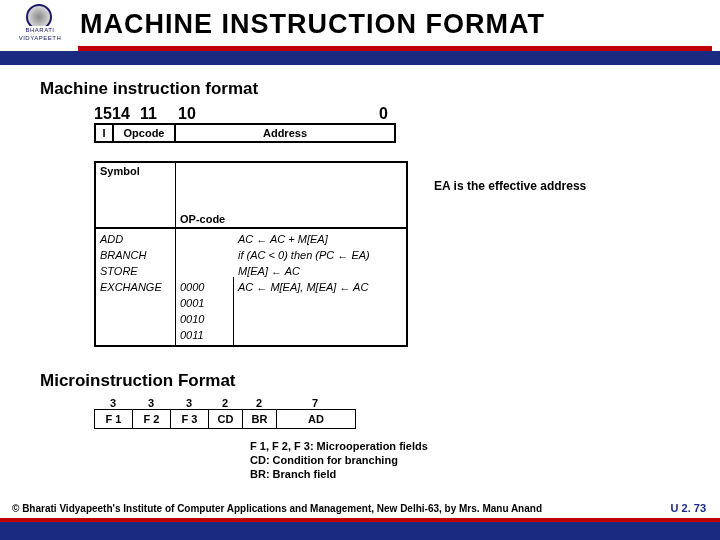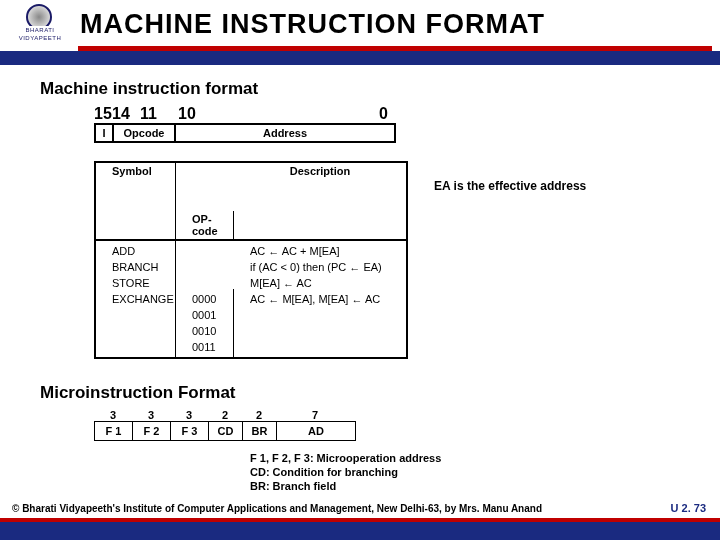--- a/index.html
+++ b/index.html
@@ -93,28 +93,28 @@
   
   .samp-row { display: flex; align-items: flex-start; margin-left: 54px; }
   .samp-table {
     border: 2px solid #000;
     font-size: 11px;
   }
   .samp-table .hdr, .samp-table .body { display: flex; }
   .samp-table .hdr { border-bottom: 2px solid #000; font-weight: bold; }
   .samp-table .col {
     border-right: 1px solid #000;
-    padding: 2px 16px;
+    padding: 2px 4px;
   }
   .samp-table .col:last-child { border-right: none; }
   .c-sym { width: 80px; }
   .c-op  { width: 58px; text-align: left; margin-top: 48px; }
   .c-desc{ width: 172px; }
   .samp-table .hdr .c-desc { text-align: center; }
-  .body .col { line-height: 16px; }
+  .body .col { line-height: 16px; font-style: italic; }
   .note {
     font-size: 12px;
     font-weight: bold;
     margin-left: 26px;
     margin-top: 18px;
     text-align: right;
   }
   
   .micro-wrap { margin-left: 54px; margin-top: 6px; }
   .micro-bits { display:flex; font-size:11px; font-weight:bold; }
@@ -198,21 +198,20 @@
       <div class="fld-op">Opcode</div>
       <div class="fld-addr">Address</div>
     </div>
   </div>
 
   <div class="samp-row">
     <div class="samp-table">
       <div class="hdr">
         <div class="col c-sym">Symbol</div>
         <div class="col c-op">OP-code</div>
-        <div class="col c-desc">Description</div>
       </div>
       <div class="body">
         <div class="col c-sym">
           <div>ADD</div>
           <div>BRANCH</div>
           <div>STORE</div>
           <div>EXCHANGE</div>
         </div>
         <div class="col c-op">
           <div>0000</div>
@@ -244,21 +243,21 @@
     <div class="micro">
       <div class="mf1">F 1</div>
       <div class="mf2">F 2</div>
       <div class="mf3">F 3</div>
       <div class="mcd">CD</div>
       <div class="mbr">BR</div>
       <div class="mad">AD</div>
     </div>
   </div>
   <div class="micro-legend">
-    <div>F 1, F 2, F 3: Microoperation address</div>
+    <div>F 1, F 2, F 3: Microoperation fields</div>
     <div>CD: Condition for branching</div>
     <div>BR: Branch field</div>
   </div>
 
 </div>
 
 <div class="copyright">© Bharati Vidyapeeth's Institute of Computer Applications and Management, New Delhi-63, by Mrs. Manu Anand</div>
 <div class="pageno">U 2. 73</div>
 <div class="footer-red"></div>
 <div class="footer"></div>

